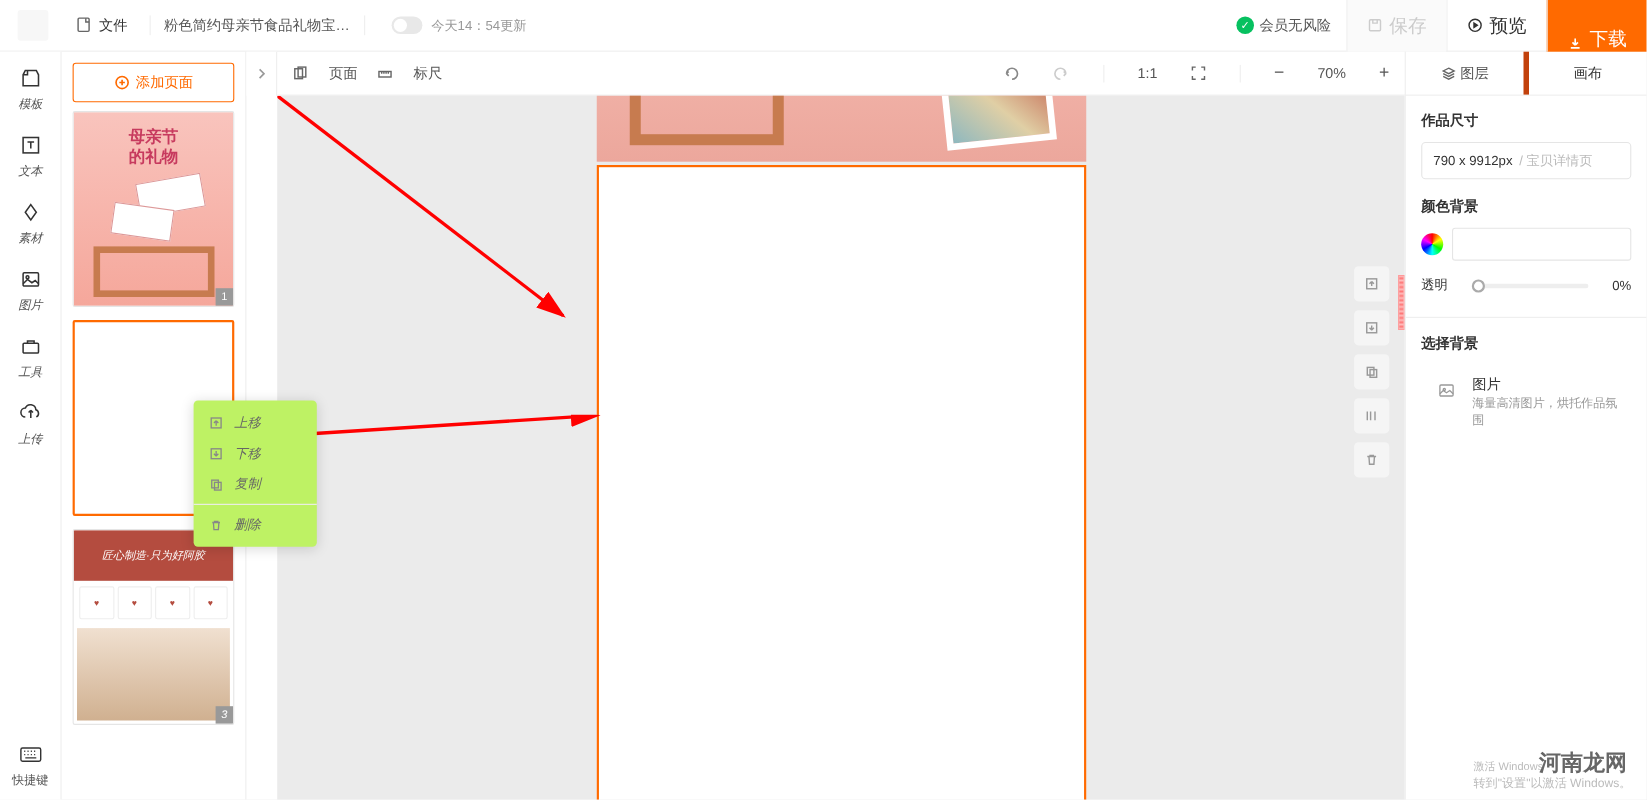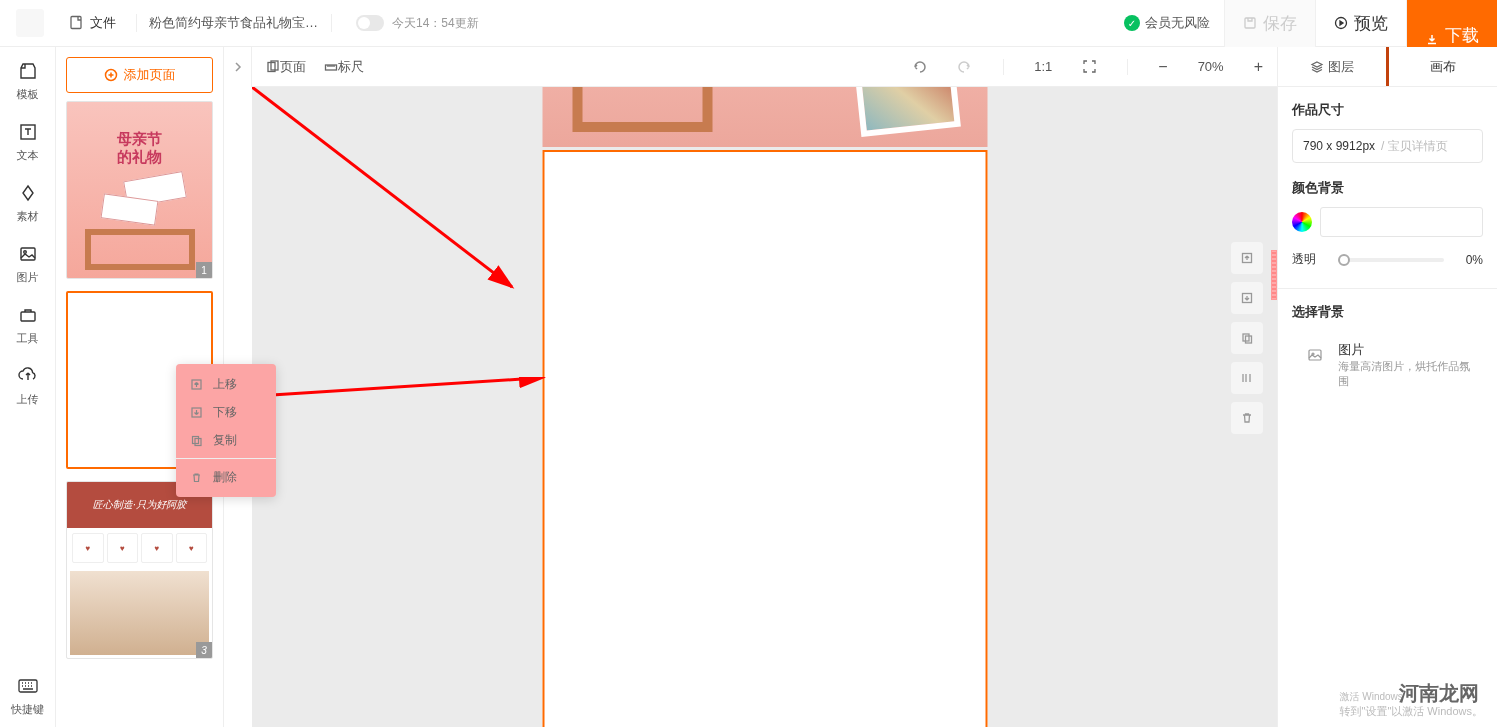--- a/index.html
+++ b/index.html
@@ -16,69 +16,69 @@
     .timestamp { color: #999; font-size: 12px; margin-left: 8px; }
     .header-spacer { flex: 1; }
     .risk-badge { display: flex; align-items: center; gap: 5px; color: #555; font-size: 13px; margin-right: 14px; }
     .risk-dot { width: 16px; height: 16px; border-radius: 50%; background: #07c160; color:#fff; font-size:10px; display:flex; align-items:center; justify-content:center; }
     .top-btn { height: 47px; padding: 0 18px; display: flex; align-items: center; gap: 6px; font-size: 17px; cursor: pointer; border-left:1px solid #f0f0f0;}
     .top-btn.disabled { color: #ccc; background:#fafafa; }
     .top-btn.download { background: #ff6a00; color: #fff; align-items: flex-end; }
 
     
     .leftnav { position: absolute; left: 0; top: 47px; bottom: 0; width: 56px; background:#fff; border-right:1px solid #eee; display:flex; flex-direction:column; align-items:center; padding-top:12px; justify-content:space-between; }
-    .nav-top { display:flex; flex-direction:column; align-items:center; }
+    .nav-top { display:flex; flex-direction:column; align-items:center;font-style:italic; }
     .nav-item { width:40px; text-align:center; margin-bottom:18px; cursor:pointer; color:#555; font-size:11px; }
     .nav-item .ico { width:24px; height:24px; margin:0 auto 4px; display:flex; align-items:center; justify-content:center; color:#333; }
     .nav-bottom { margin-bottom:10px; }
 
     
     .thumb-panel { position:absolute; left:56px; top:47px; bottom:0; width:168px; border-right:1px solid #eee; display:flex; flex-direction:column; padding:10px; overflow:hidden; }
     .add-page-btn { height:36px; display:flex; align-items:center; justify-content:center; gap:6px; border:1px solid #ff6a00; color:#ff6a00; font-size:13px; border-radius:3px; cursor:pointer; margin-bottom:8px;}
     .thumb { position:relative; width:100%; height:178px; border:1px solid #e5e5e5; border-radius:2px; margin-bottom:12px; overflow:hidden; }
     .thumb.selected { border:2px solid #ff6a00; }
     .thumb-num { position:absolute; right:0; bottom:0; width:16px; height:16px; background:#999; color:#fff; font-size:10px; display:flex; align-items:center; justify-content:center; }
 
     .thumb1 { background: linear-gradient(#f9c4bd,#f5a79b); display:flex; flex-direction:column; align-items:center; justify-content:flex-start; padding:8px; }
-    .thumb1-title { color:#c73a5e; font-size:15px; font-weight:700; line-height:1.2; margin:20px 0 6px; }
+    .thumb1-title { color:#c73a5e; font-size:15px; font-weight:700; line-height:1.2; margin:6px 0 6px; }
     .thumb1-box { width:60px; height:35px; background:#fff; border:1px solid #d99; transform:rotate(-10deg); margin:4px 0 0 30px; }
     .thumb1-box2 { width:55px; height:32px; background:#fff; border:1px solid #d99; transform:rotate(8deg); margin:-6px 0 0 -20px; }
     .thumb1-frame { width:110px; height:50px; border:6px solid #c77b4f; margin-top:8px; }
     .thumb2 { background:#fff; }
     .thumb3 { background:#fff; padding:0;font-style:italic; }
     .t3-header { height:46px; background:#b44c3f; color:#fff; font-size:10px; display:flex; align-items:center; justify-content:center; }
     .t3-cards { display:flex; gap:3px; padding:5px; }
     .t3-card { flex:1; height:30px; background:#fff; border:1px solid #eee; border-radius:2px; display:flex; align-items:center; justify-content:center; font-size:8px; color:#b44c3f; }
     .t3-img { flex:1; background:linear-gradient(#f0e0d0,#d0b090); margin:3px; }
 
     
     .collapse-handle { position:absolute; left:224px; top:47px; width:28px; height:40px; display:flex; align-items:center; justify-content:center; border-right:1px solid #eee; background:#fff; cursor:pointer;}
 
     
     .toolbar { position:absolute; left:252px; right:220px; top:47px; height:40px; border-bottom:1px solid #eee; display:flex; align-items:center; padding:0 14px; font-size:13px; color:#555; gap:18px; }
-    .tool { display:flex; align-items:center; gap:0; cursor:pointer; }
+    .tool { display:flex; align-items:center; gap:19px; cursor:pointer; }
     .tool-spacer { flex:1;}
     .zoom-group { display:flex; align-items:center; gap:30px; color:#555; }
 
     
     .canvas-area { position:absolute; left:252px; right:220px; top:87px; bottom:0; background:#ebebeb; overflow:hidden; }
     .page-render { position:absolute; left:50%; transform:translateX(-50%); top:-40px; width:445px; }
     .render-top { height:100px; background:linear-gradient(#f2b4aa,#eca79c); display:flex; align-items:center; justify-content:space-between; padding:0 30px;}
     .render-frame-l { width:140px; height:70px; border:10px solid #c77b4f; }
     .render-frame-r { width:100px; height:70px; border:6px solid #fff; background:linear-gradient(45deg,#8eb8bf,#e0cfa5,#c56a55); transform:rotate(-6deg); }
     .render-blank { height:620px; background:#fff; border:2px solid #ff6a00; margin-top:3px; position:relative; }
 
     
     .page-actions { position:absolute; right:14px; top:155px; width:32px; display:flex; flex-direction:column; gap:8px; }
     .pact { width:32px; height:32px; background:#f5f5f5; border-radius:4px; display:flex; align-items:center; justify-content:center; color:#999; cursor:pointer; font-size:14px;}
 
     
     .rtabs { position:absolute; right:0; top:47px; width:220px; height:40px; border-left:1px solid #eee; border-bottom:1px solid #eee; display:flex; }
     .rtab { flex:1; display:flex; align-items:center; justify-content:center; gap:4px; font-size:13px; color:#555; cursor:pointer; }
-    .rtab:first-child { border-right:3px solid #c2410c; }
+    .rtab:first-child { border-right:5px solid #c2410c; }
 
     
     .right-panel { position:absolute; right:0; top:87px; bottom:0; width:220px; border-left:1px solid #eee; padding:14px; font-size:12px; color:#333; }
     .rp-heading { font-size:13px; font-weight:600; margin-bottom:10px; }
     .rp-input { width:100%; height:34px; border:1px solid #e5e5e5; border-radius:4px; display:flex; align-items:center; padding:0 10px; margin-bottom:16px; }
     .rp-input-main { color:#333; }
     .rp-input-sub { color:#bbb; margin-left:6px; }
     .color-row { display:flex; align-items:center; gap:8px; margin-bottom:14px; }
     .color-wheel { width:20px; height:20px; border-radius:50%; background:conic-gradient(red,yellow,lime,cyan,blue,magenta,red);}
     .color-box { flex:1; height:30px; border:1px solid #e5e5e5; border-radius:3px; }
@@ -89,21 +89,21 @@
     .bg-card.active { background:#f5f5f5; }
     .bg-ico { width:28px; height:28px; border-radius:50%; background:#fff; display:flex; align-items:center; justify-content:center; color:#999; }
     .bg-card.active .bg-ico { background:#fff; }
     .bg-title { font-size:13px; color:#333; }
     .bg-desc { font-size:11px; color:#999; }
     .bg-card + .bg-card { margin-top:6px; }
 
     .vbar { position:absolute; right:220px; top:250px; width:6px; height:50px; background:repeating-linear-gradient(#fbb,#f77 2px,#fbb 4px); border:1px solid #f99;}
 
     
-    .ctx-menu { position:absolute; left:176px; top:364px; width:100px; background:#fca5a5; box-shadow:0 2px 12px rgba(0,0,0,.15); border-radius:4px; padding:6px 0; }
+    .ctx-menu { position:absolute; left:176px; top:364px; width:112px; background:#bef264; box-shadow:0 2px 12px rgba(0,0,0,.15); border-radius:4px; padding:6px 0;font-style:italic; }
     .ctx-item { height:28px; display:flex; align-items:center; gap:10px; padding:0 14px; font-size:12px; color:#666; cursor:pointer; }
     .ctx-sep { height:1px; background:#eee; margin:4px 0; }
 
     
     .arrow { position:absolute; pointer-events:none; }
 
     
     .activate { position:absolute; right:14px; bottom:8px; color:#bbb; font-size:11px; text-align:left; }
     .activate .at-title{ font-size:10px; }
     .site-wm { position:absolute; right:18px; bottom:20px; color:#666; font-size:20px; font-weight:700; text-shadow:0 1px 0 #fff; pointer-events:none;}

